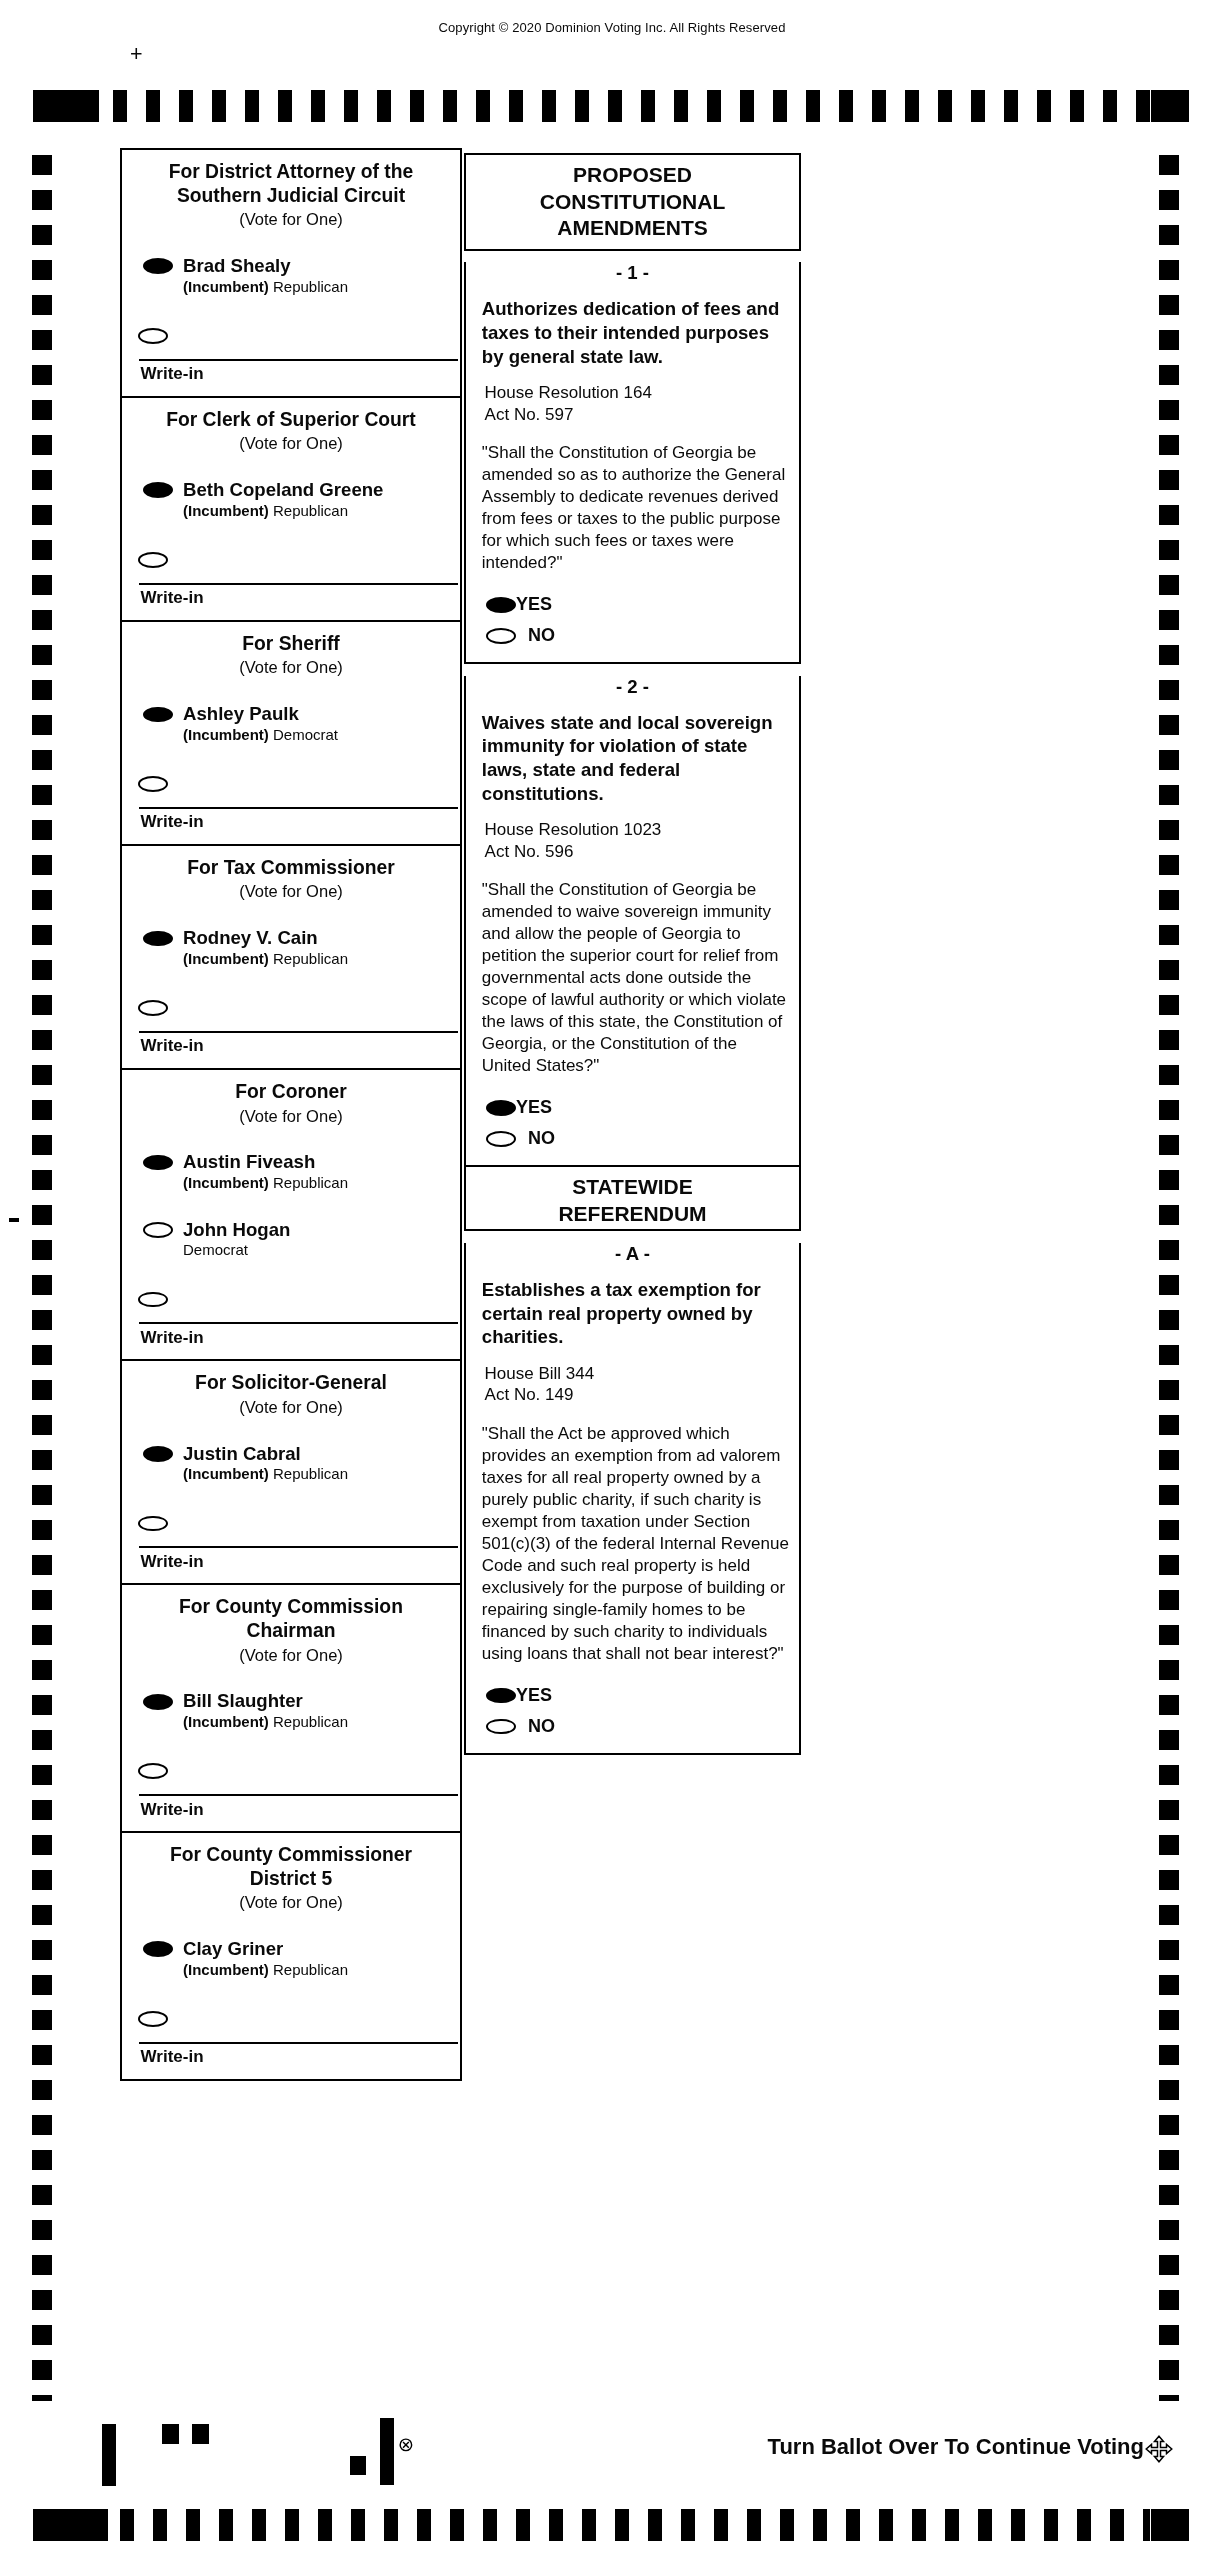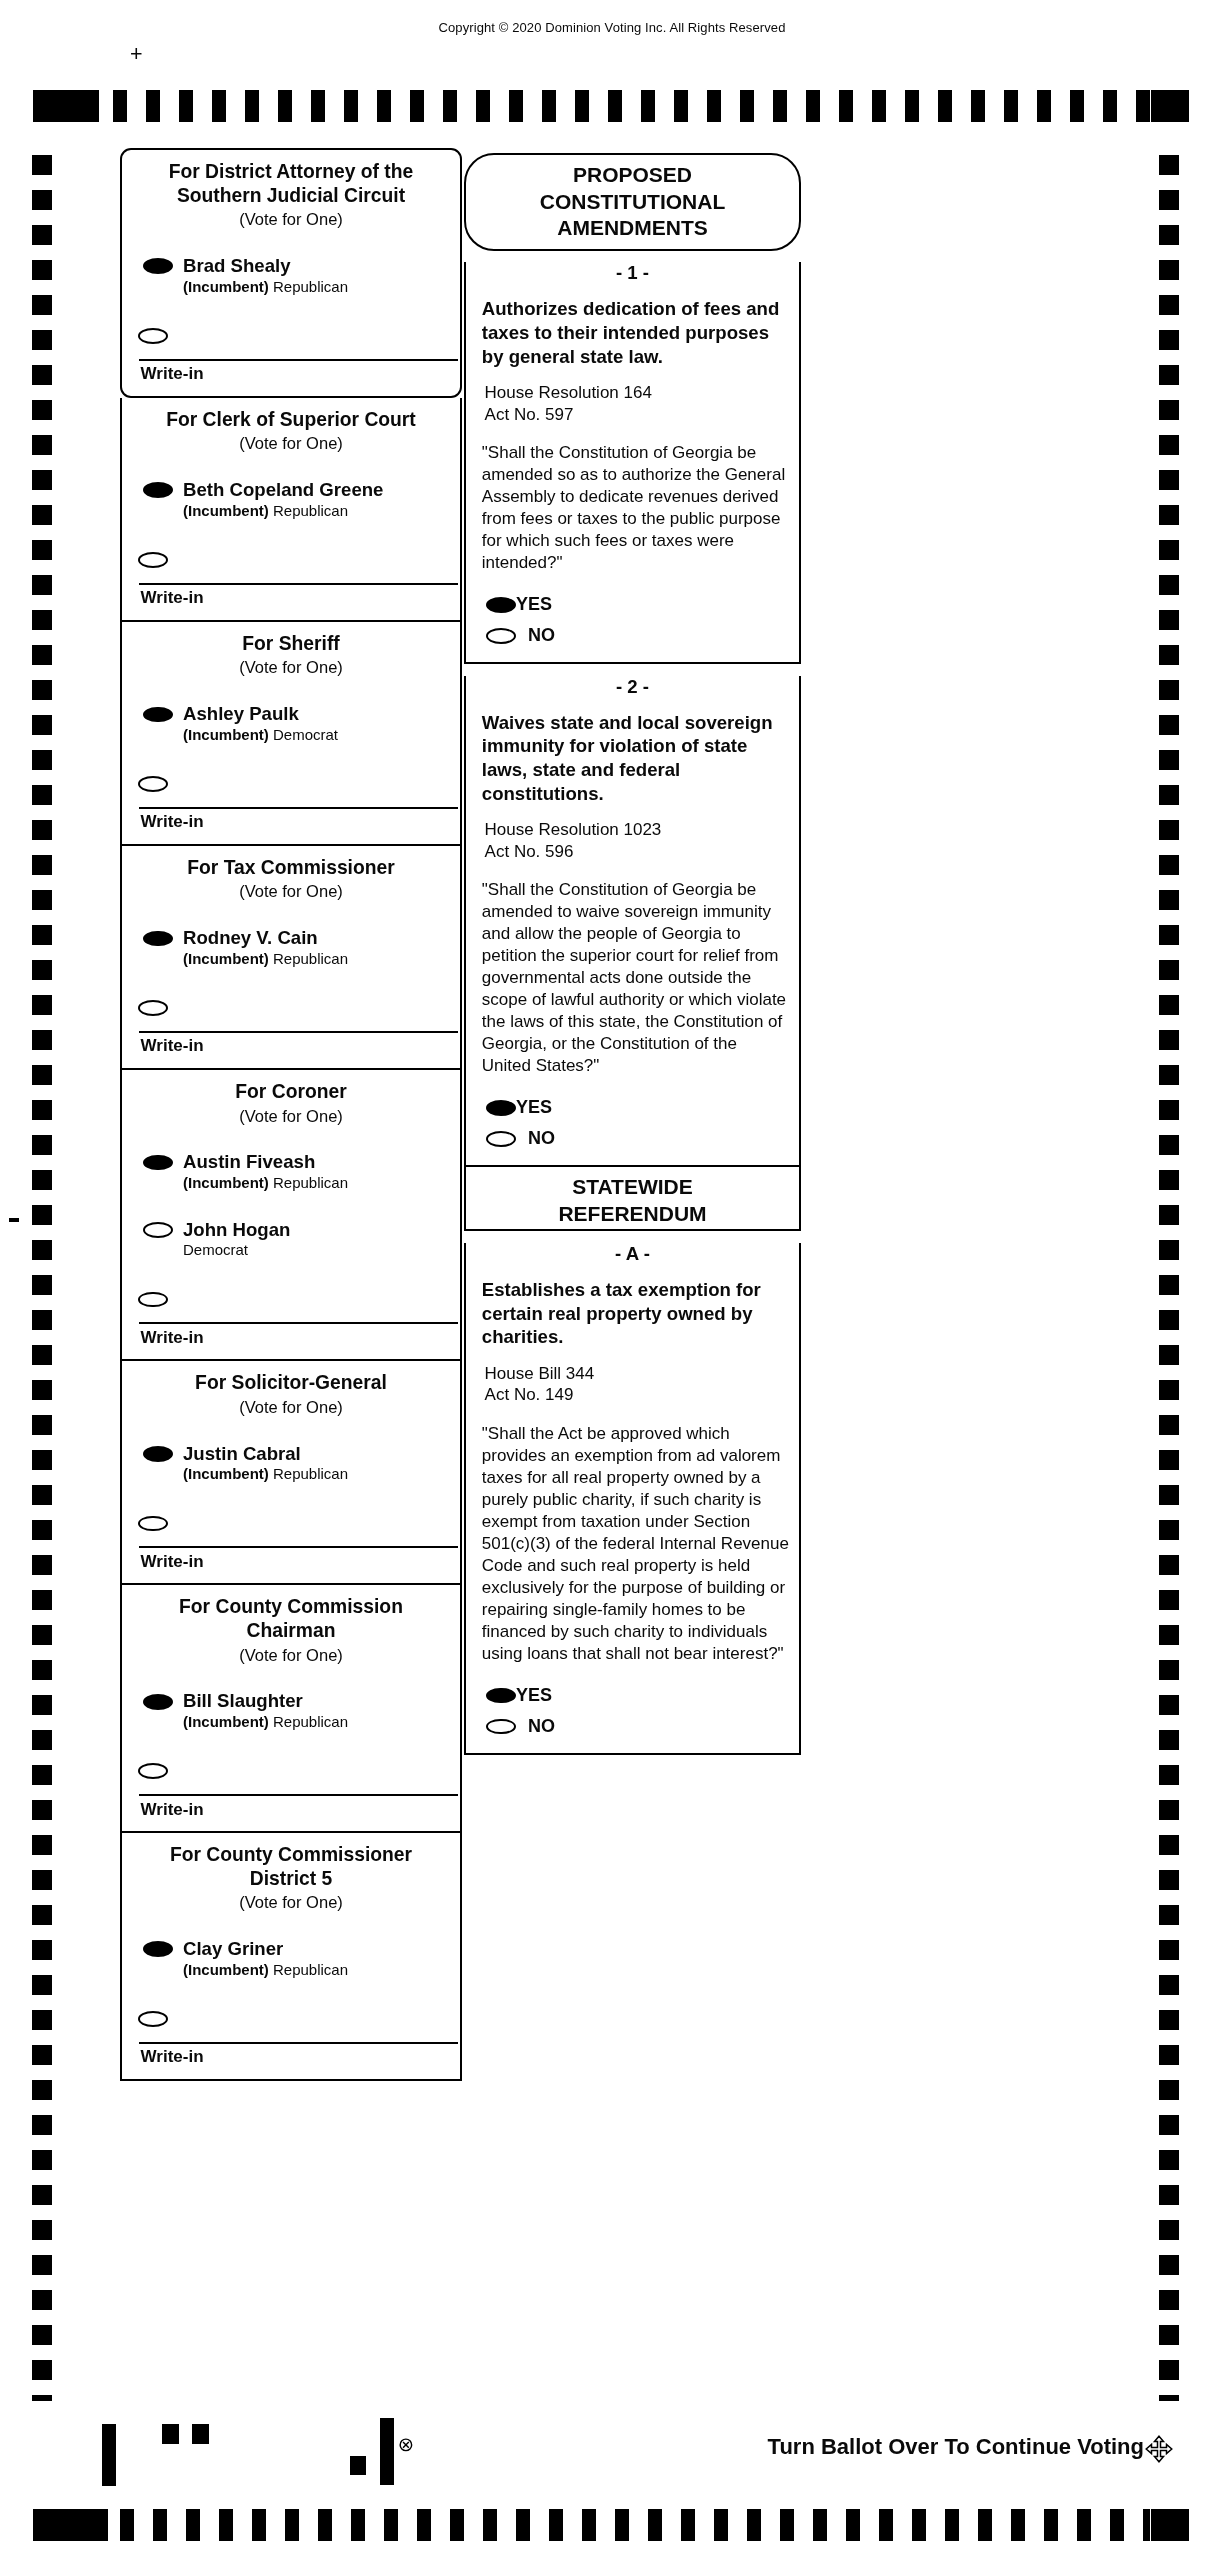--- a/index.html
+++ b/index.html
@@ -32,39 +32,39 @@
     font-size:13px; letter-spacing:0.1px; }
 
   
   .oval { display:inline-block; width:30px; height:15.8px; border:2.1px solid #000;
     border-radius:50%; background:#fff; flex:none; box-sizing:border-box; }
   .oval.filled { background:#000; }
 
   
   .contests { position:absolute; left:120px; top:148px; width:342px; }
   .contest { border:2.1px solid #000; border-top:0; padding:10px 0 11.5px; box-sizing:border-box; background:#fff; }
-  .contest:first-child { border-top:2.1px solid #000;border-radius:11px; }
+  .contest:first-child { border-top:2.1px solid #000; }
   .ctitle { text-align:center; font-weight:bold; font-size:19.3px; line-height:23.6px; padding:0 13px; }
   .vfor { text-align:center; font-size:16.5px; line-height:21.5px; margin-top:2.1px; font-weight:normal; }
   .crow { display:flex; align-items:flex-start; padding-left:21px; padding-right:8.6px; margin-top:24px; }
   .crow + .crow { margin-top:26px; }
   .crow .oval { margin-top:3.6px; }
   .ctext { margin-left:10px; }
   .cname { font-size:18.6px; font-weight:bold; line-height:21.5px; }
   .cdetail { font-size:15px; line-height:18.6px; margin-top:1.4px; }
   .cdetail .q { font-weight:bold; }
   .erow { padding-left:15.8px; margin-top:31.5px; }
   .wrin { margin-top:13px; }
   .wline { border-top:2.1px solid #000; margin:0 2.1px 0 17px; height:0; }
   .wlabel { font-size:17px; font-weight:bold; margin:3.6px 0 0 18.6px; }
 
   
   .measures { position:absolute; left:464px; top:153px; width:337px; }
   .mbox { border:2.1px solid #000; border-top:0; box-sizing:border-box; background:#fff; padding-bottom:15.8px; }
-  .mbox:first-child { border-top:2.1px solid #000;border-radius:30px; }
+  .mbox:first-child { border-top:2.1px solid #000; }
   .mhead { text-align:center; font-weight:bold; font-size:21px; line-height:26.5px; padding:7.2px 0 8.6px; }
   .mnum { text-align:center; font-weight:bold; font-size:18.6px; margin-top:11.5px; }
   .msummary { font-weight:bold; font-size:18.6px; line-height:23.6px; margin:13px 11.5px 0 15.8px; }
   .mrefs { font-size:17px; line-height:21.5px; margin:14.3px 11.5px 0 18.6px; }
   .mq { font-size:17px; line-height:22px; margin:17px 10px 0 15.8px; }
   .chrow { display:flex; align-items:center; padding-left:20px; margin-top:20px; }
   .chrow.no-row { margin-top:10px;gap:12px; }
   .chlabel { font-weight:bold; font-size:18px; margin-left:0; }
 
   

